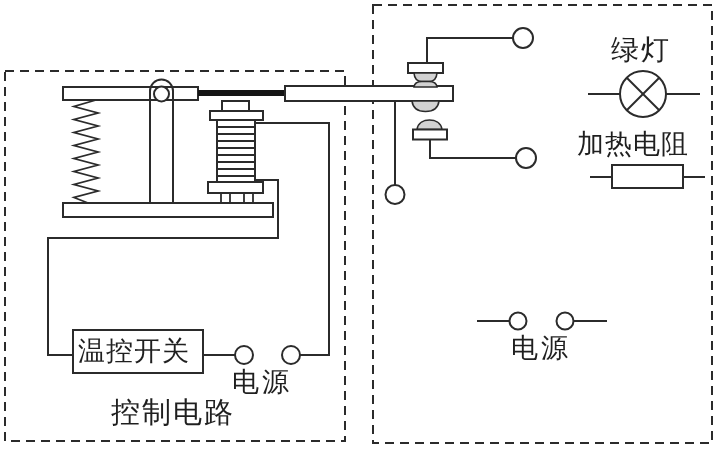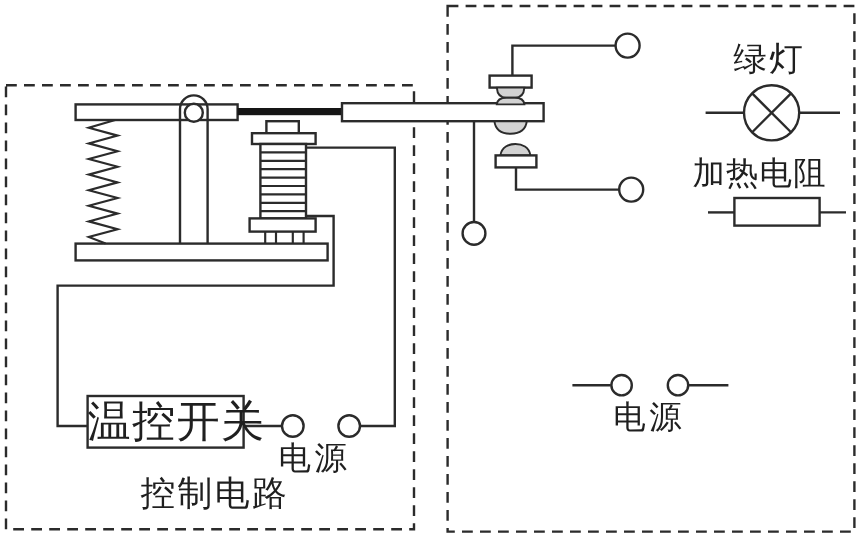--- a/index.html
+++ b/index.html
@@ -8,23 +8,23 @@
     font-family:"Liberation Serif","DejaVu Serif",serif;
     color:#1f1f1f;overflow:hidden;
   }
   #stage svg{position:absolute;left:0;top:0;}
   .ln{stroke:#2b2b2b;stroke-width:2;fill:none;}
   .thin{stroke:#2b2b2b;stroke-width:1.8;fill:none;}
   .fw{stroke:#2b2b2b;stroke-width:2;fill:#ffffff;}
   .gray{stroke:#2b2b2b;stroke-width:1.6;}
   .dash{stroke:#2b2b2b;stroke-width:2;fill:none;stroke-dasharray:9 6;}
   .lbl{position:absolute;text-align:center;white-space:nowrap;line-height:1.1;}
-  .lbl-switch{left:73px;top:330px;width:122px;height:43px;line-height:43px;font-size:36px;letter-spacing:1px;}
+  .lbl-switch{left:73px;top:330px;width:122px;height:43px;line-height:43px;font-size:27px;letter-spacing:1px;}
   .lbl-ctrl-power{left:222px;top:368px;width:80px;font-size:27px;letter-spacing:3px;}
-  .lbl-ctrl-circuit{left:104px;top:397px;width:150px;font-size:29px;letter-spacing:2px;}
+  .lbl-ctrl-circuit{left:85px;top:397px;width:150px;font-size:29px;letter-spacing:2px;text-align:right;}
   .lbl-green{left:601px;top:35px;width:80px;font-size:28px;letter-spacing:2px;}
   .lbl-heat{left:566px;top:130px;width:134px;font-size:27px;letter-spacing:1px;}
   .lbl-work-power{left:501px;top:334px;width:80px;font-size:27px;letter-spacing:3px;}
   .lbl-work-circuit{left:478px;top:386px;width:140px;font-size:28px;letter-spacing:1px;}
 </style>
 </head>
 <body>
 
 <div id="stage">
   <svg width="717" height="450" viewBox="0 0 717 450">

